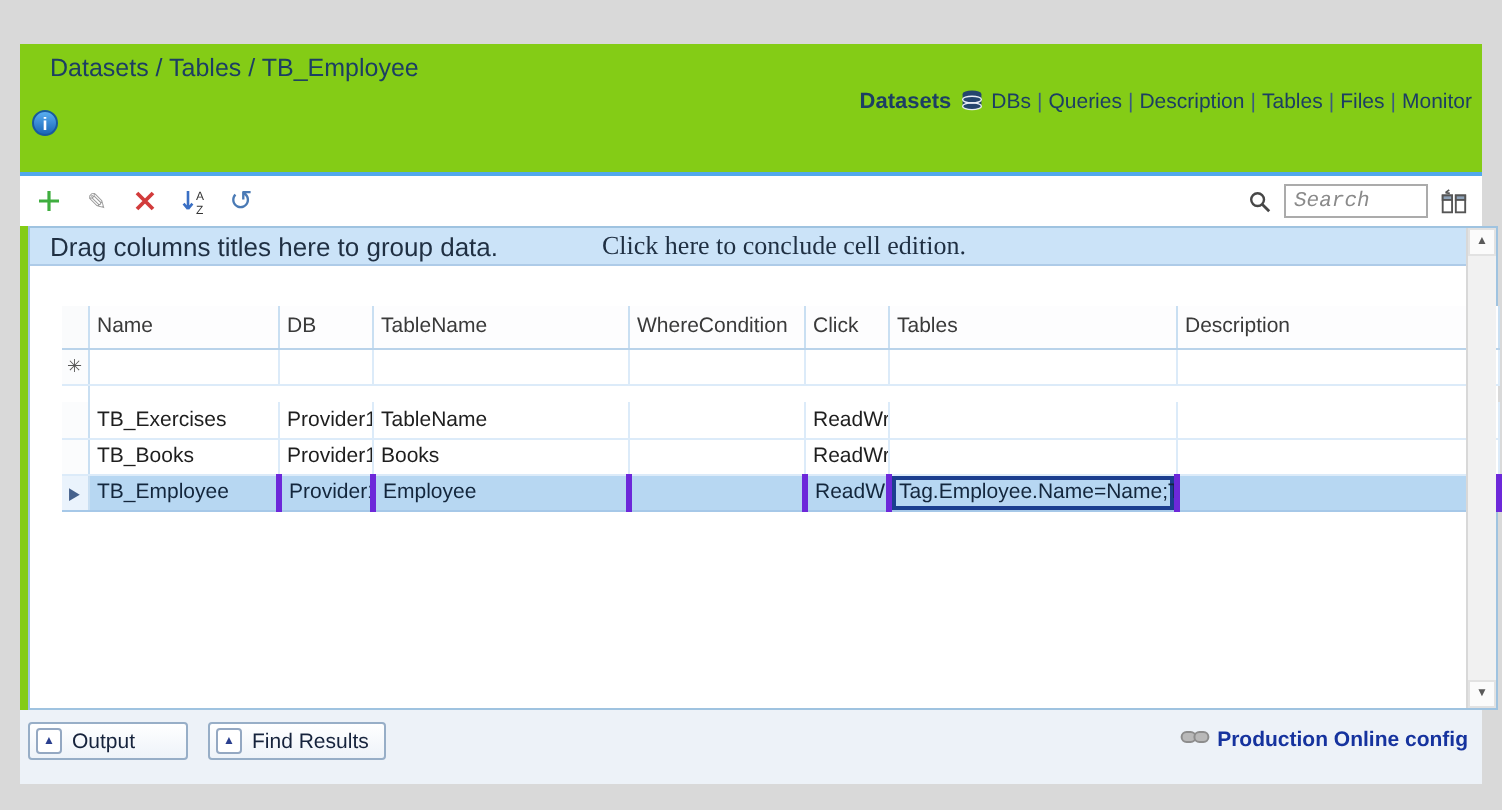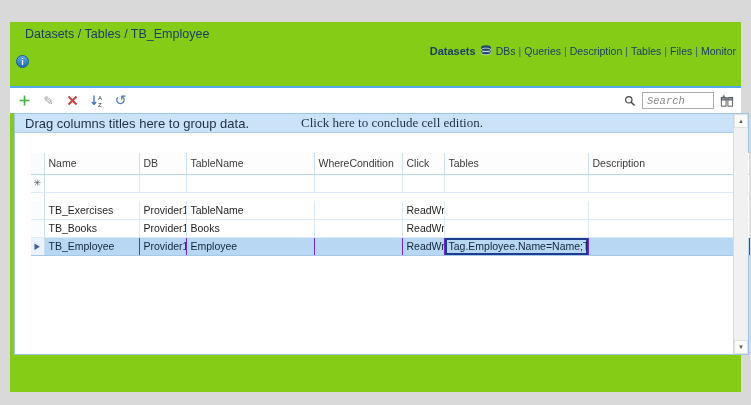--- a/index.html
+++ b/index.html
@@ -50,21 +50,21 @@
   tr.hdr th.ind { background:#fafbfc; cursor:default; }
 
   td { height:18px; padding:0 4px; border-right:1px solid #dcebf9; border-bottom:1px solid #dcebf9;
     color:#1e1e1e; white-space:nowrap; overflow:hidden; background:#fff; }
   td.ind { background:#fbfcfd; border-right:1px solid #c9dff2; text-align:center; color:#6a6a6a;
     font-size:9px; padding:0; }
   tr.gaprow td { height:9px; border:none; background:#fff; }
   tr.gaprow td.ind { border-right:1px solid #c9dff2; }
   tr.newrow td { color:#555; }
 
-  tr.selected td { background:#b7d7f2; border-right:1px solid #6d28d9; border-bottom:1px solid #a6c8e8; color:#13263c; }
+  tr.selected td { background:#b7d7f2; border-right:3px solid #6d28d9; border-bottom:1px solid #a6c8e8; color:#13263c; }
   tr.selected td.ind { background:#eaf3fc; border-right:1px solid #c9dff2; }
   td.focused { box-shadow:inset 0 0 0 2px #1b3e8f; background:#c6def7; }
   .row-arrow { display:inline-block; font-size:7px; color:#45618c; transform:scale(1,1.2); }
 
   .vscroll { position:absolute; right:0; top:0; bottom:0; width:15px; background:#f1f1f1; border-left:1px solid #d8d8d8; cursor:pointer; }
   .sbtn { position:absolute; left:0; width:14px; height:14px; background:#fbfbfb; border:1px solid #e2e2e2;
     color:#5a5a5a; font-size:6px; display:flex; align-items:center; justify-content:center; cursor:pointer; }
   .sbtn.top { top:0; } .sbtn.bottom { bottom:0; }
 
   
@@ -232,14 +232,33 @@
       </tr>
     </tbody>
       </table>
 
     <div class="vscroll">
       <div class="sbtn top">▲</div>
       <div class="sbtn bottom">▼</div>
     </div>
   </div>
 
+  <div class="bottombar">
+    <div class="panelbtn output">
+      <span class="pb-icon">▲</span>
+      <span>Output</span>
+    </div>
+    <div class="panelbtn findres">
+      <span class="pb-icon">▲</span>
+      <span>Find Results</span>
+    </div>
+    <div class="statuslink">
+      <span>
+        <svg width="15" height="9" viewBox="0 0 15 9">
+          <rect x="0.8" y="2" width="7" height="5" rx="2.5" fill="#b9b9b9" stroke="#8d8d8d" stroke-width="1"></rect>
+          <rect x="7.2" y="2" width="7" height="5" rx="2.5" fill="#b9b9b9" stroke="#8d8d8d" stroke-width="1"></rect>
+        </svg>
+      </span>
+      <span>Production Online config</span>
+    </div>
+  </div>
 
 </div>
 
 </body></html>

